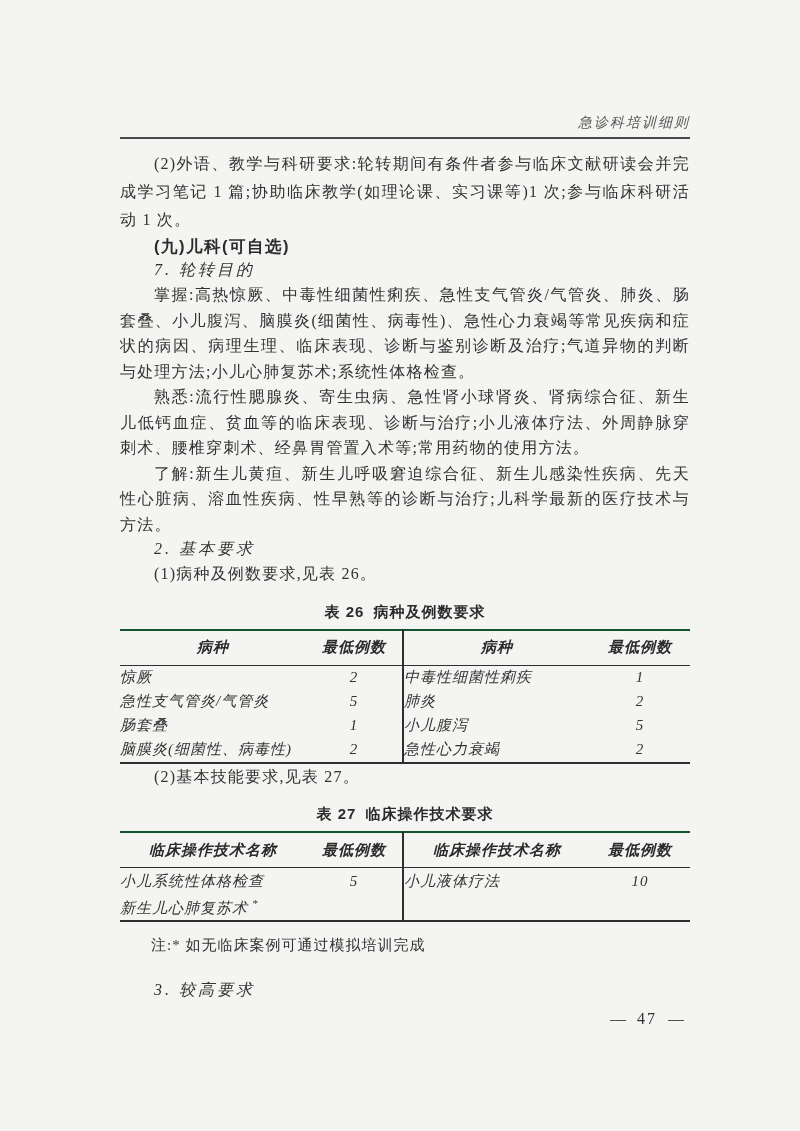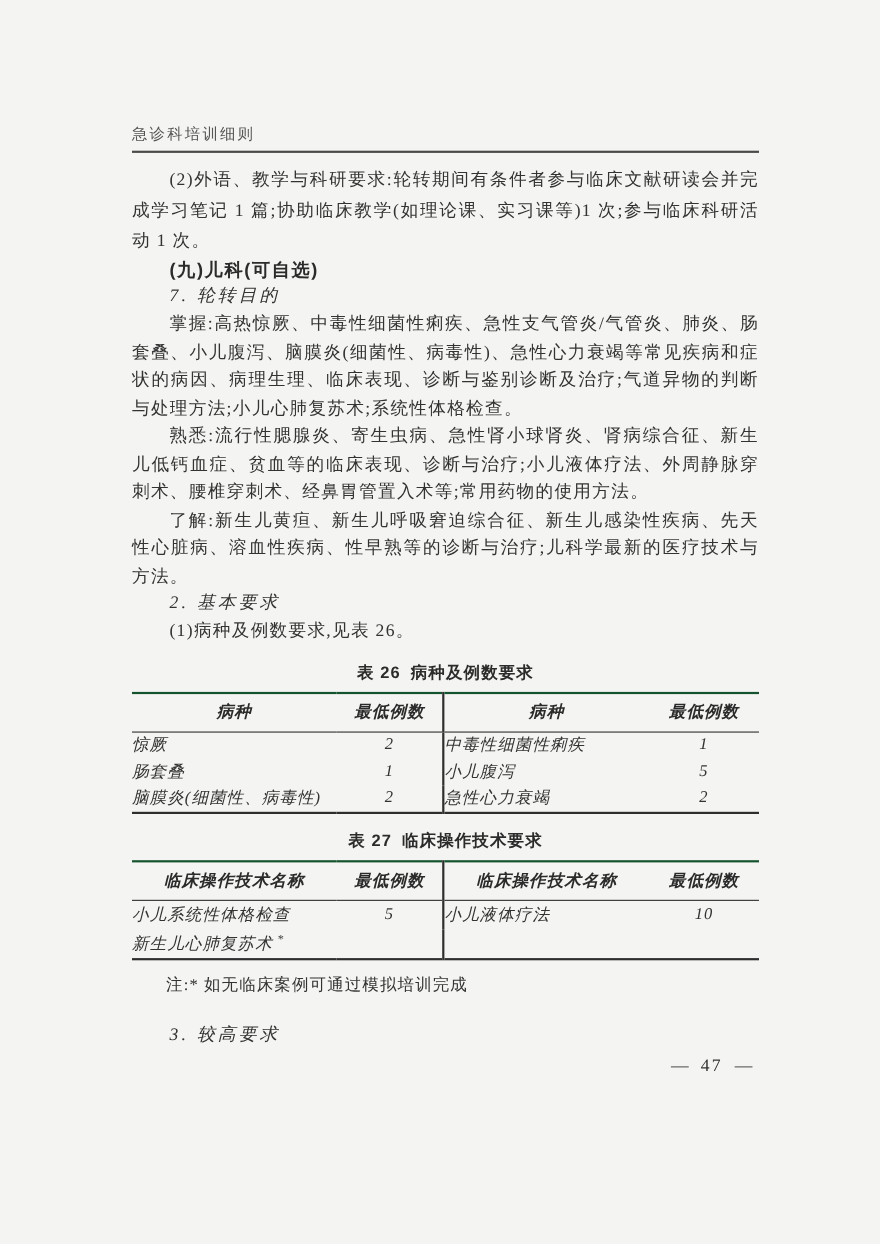--- a/index.html
+++ b/index.html
@@ -9,22 +9,22 @@
     font-family: "Liberation Serif", "DejaVu Serif", serif;
     color: #333333;
     overflow: hidden;
   }
   .page { width: 800px; height: 1131px; position: relative; }
   .content { width: 570px; margin-left: 120px; }
 
   
   .head-wrap { padding-top: 113px; border-bottom: 2px solid #4a4a4a; padding-bottom: 4px; }
   .running-head {
-    display: block; 
-    font-size: 14px; line-height: 20px; letter-spacing: 2px; color: #555555;
+    display: block; text-align: right;
+    font-size: 14px; line-height: 20px; letter-spacing: 2px; color: #555555; font-style: italic;
   }
 
   
   p.para {
     margin: 0; font-size: 16px; line-height: 25.5px; letter-spacing: 1.2px;
     text-align: justify;
   }
   .indent { text-indent: 34px; }
   p.first { margin-top: 11px; line-height: 28px; }
 
@@ -129,34 +129,41 @@
         </tr>
       </thead>
       <tbody>
         <tr>
           <td class="name">惊厥</td>
           <td class="val">2</td>
           <td class="name c3pad">中毒性细菌性痢疾</td>
           <td class="val">1</td>
         </tr>
         <tr>
+          <td class="name">急性支气管炎/气管炎</td>
+          <td class="val">5</td>
+          <td class="name c3pad">肺炎</td>
+          <td class="val">2</td>
+        </tr>
+        <tr>
           <td class="name">肠套叠</td>
           <td class="val">1</td>
           <td class="name c3pad">小儿腹泻</td>
           <td class="val">5</td>
         </tr>
         <tr>
           <td class="name">脑膜炎(细菌性、病毒性)</td>
           <td class="val">2</td>
           <td class="name c3pad">急性心力衰竭</td>
           <td class="val">2</td>
         </tr>
       </tbody>
     </table>
 
+    <p class="para indent gap-sec">(2)基本技能要求,见表 27。</p>
 
     <div class="table-caption">
       <span class="cap-label">表 27</span><span>临床操作技术要求</span>
     </div>
 
     <table class="doc-table" id="table27">
       <colgroup>
           <col class="c1">
           <col class="c2">
           <col class="c3">

